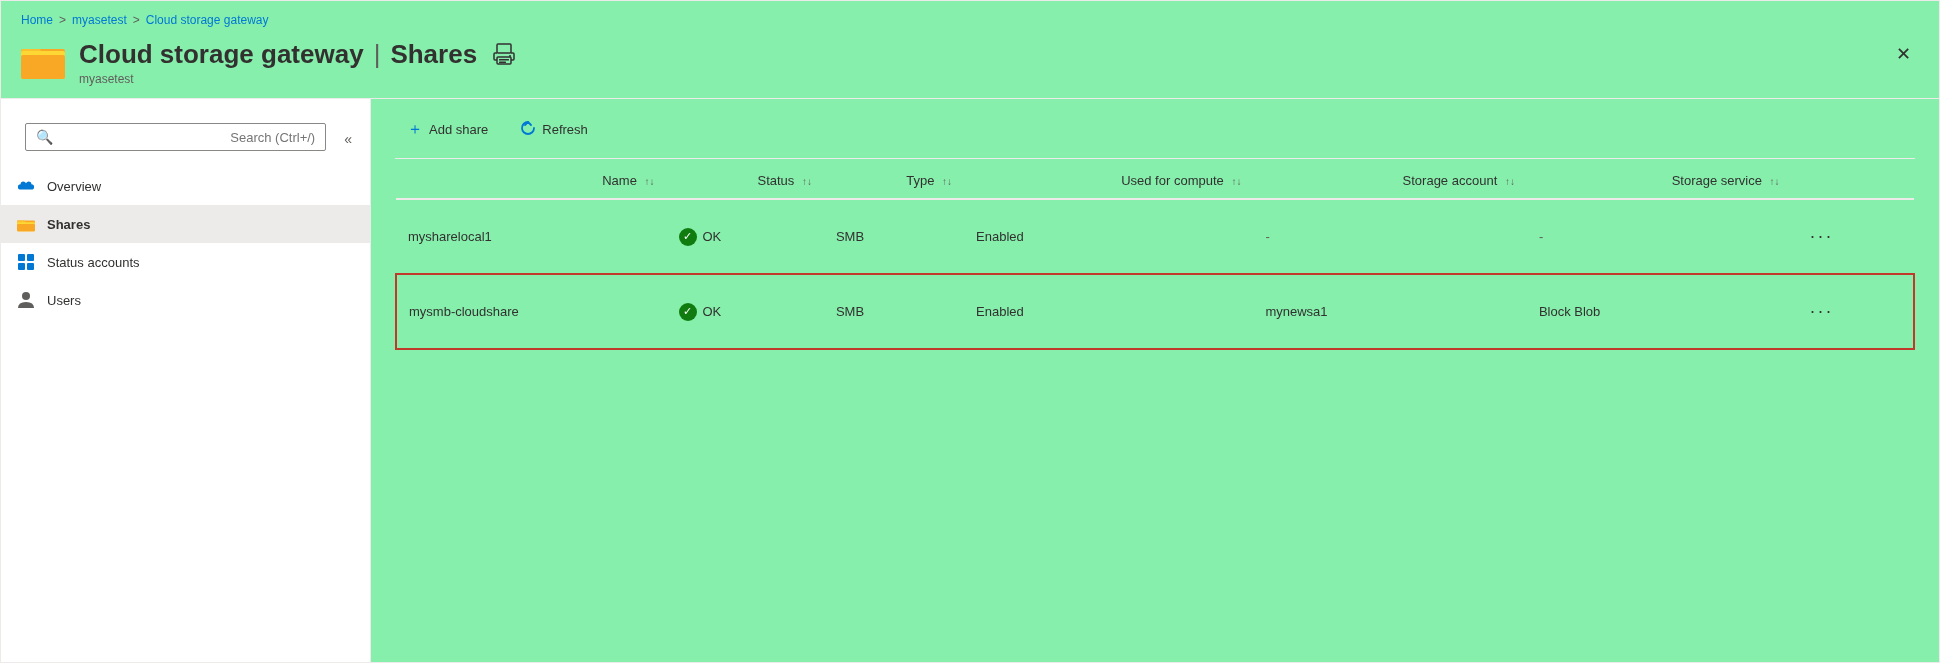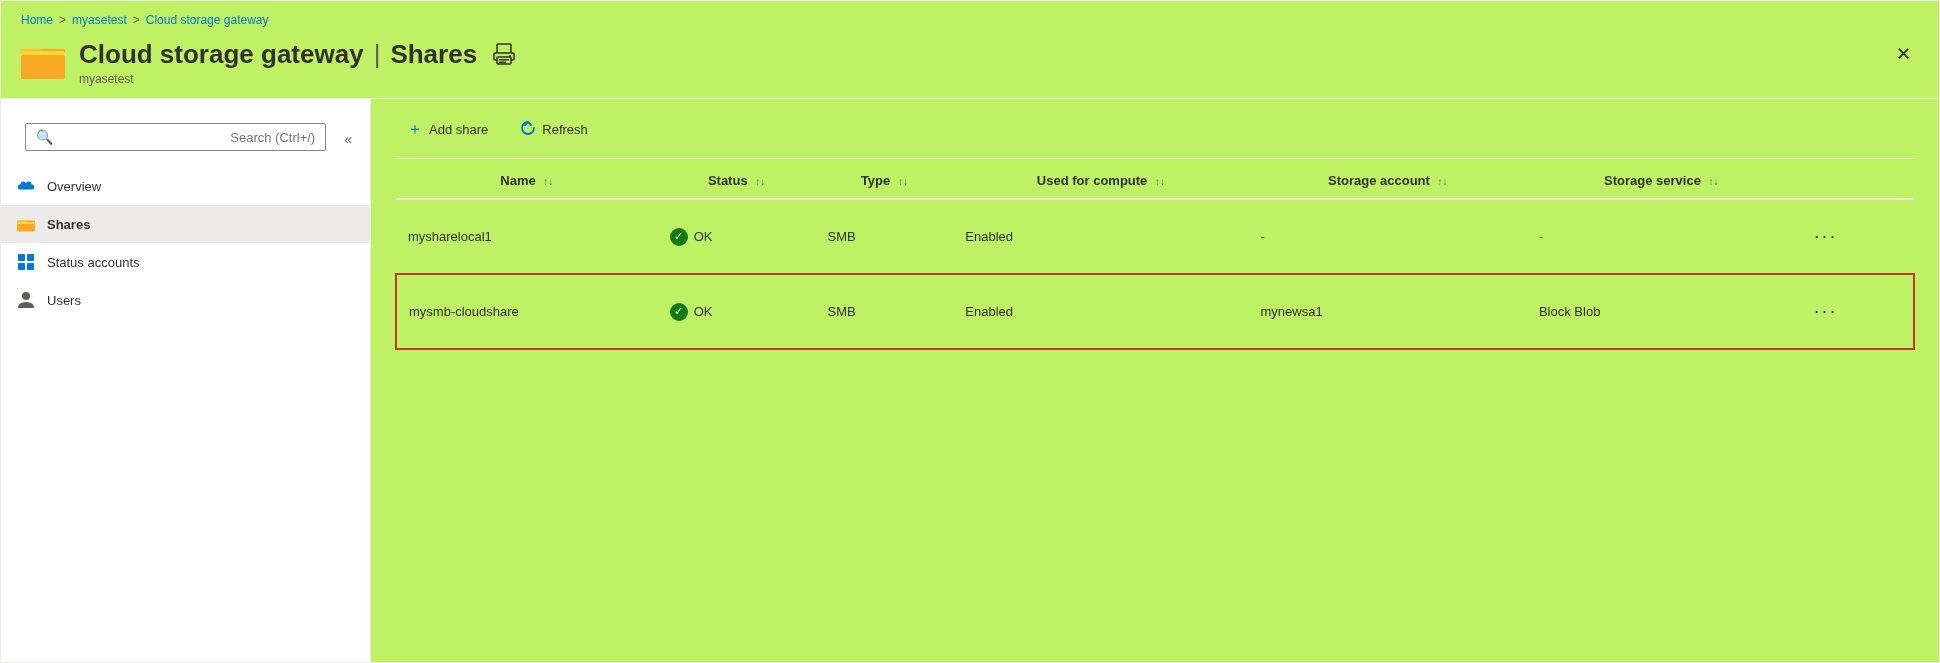--- a/index.html
+++ b/index.html
@@ -5,21 +5,21 @@
     * { box-sizing: border-box; margin: 0; padding: 0; }
     body {
       font-family: 'Segoe UI', -apple-system, BlinkMacSystemFont, sans-serif;
       font-size: 14px;
       background: #f5f5f5;
       color: #323130;
     }
     .page-container {
       width: 1940px;
       min-height: 663px;
-      background: #bef264;
+      background: #86efac;
       display: flex;
       flex-direction: column;
       border: 1px solid #edebe9;
     }
     
     .breadcrumb {
       display: flex;
       align-items: center;
       padding: 12px 20px 6px 20px;
       font-size: 12px;
@@ -187,24 +187,24 @@
       color: #0078d4;
     }
 
     
     .data-table {
       width: 100%;
       border-collapse: collapse;
       margin-top: 4px;
     }
     .data-table th {
-      text-align: center;
+      text-align: right;
       padding: 10px 12px;
       font-size: 13px;
-      font-weight: 700;
+      font-weight: 400;
       color: #323130;
       border-bottom: 2px solid #edebe9;
       white-space: nowrap;
     }
     .sort-icon { font-size: 10px; margin-left: 4px; color: #605e5c; }
     .data-table td {
       padding: 24px 12px;
       font-size: 13px;
       color: #323130;
       border-bottom: 1px solid #f3f2f1;

